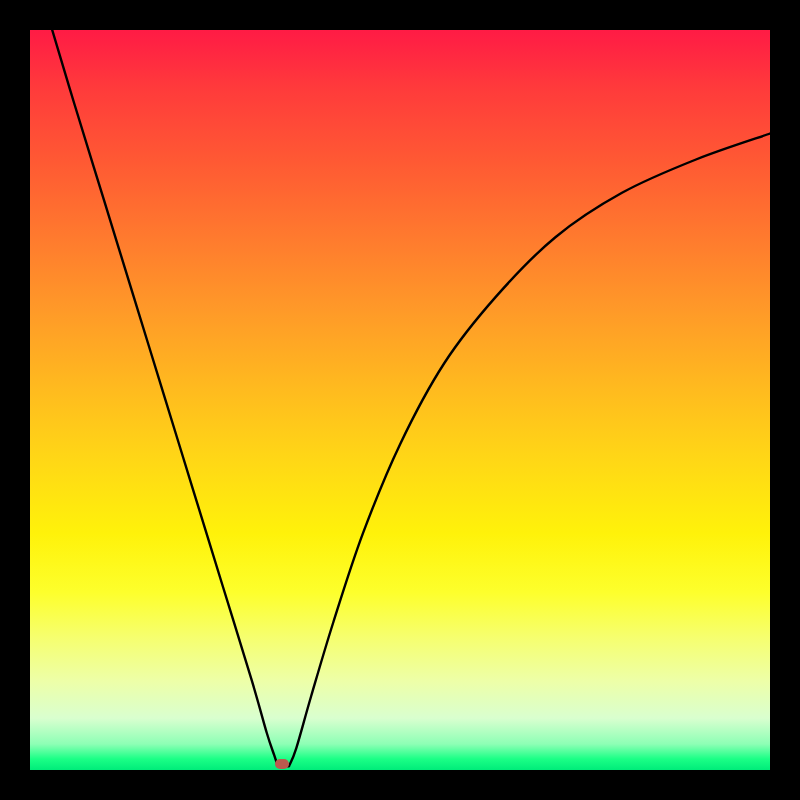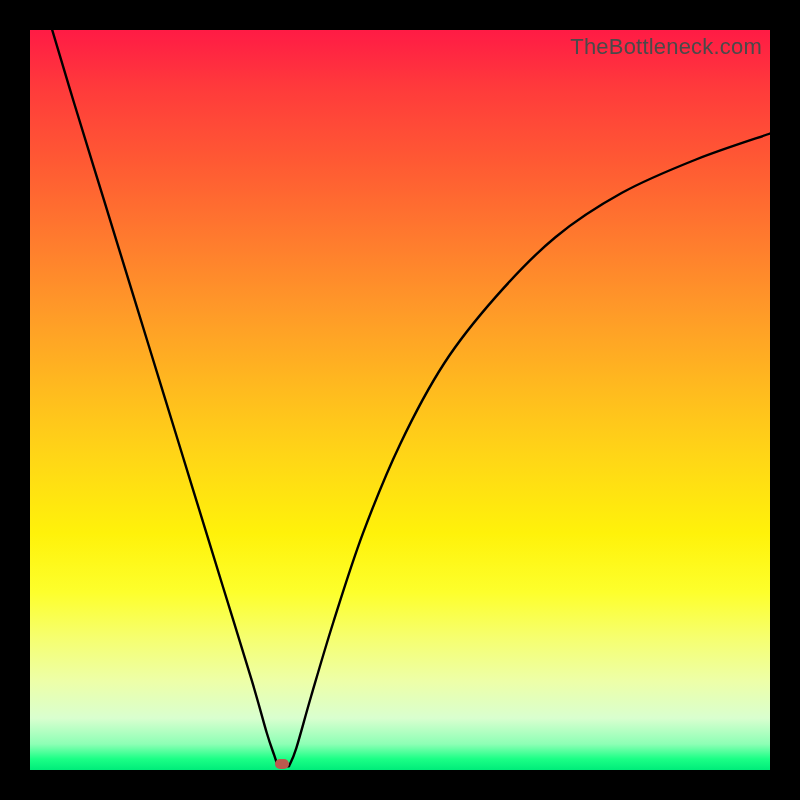--- a/index.html
+++ b/index.html
@@ -68,21 +68,20 @@
     background: #bb5a4e;
     transform: translate(-50%, -50%);
   }
 </style>
 </head>
 <body>
 
 <div class="stage">
   <div class="plot">
 
-    <div class="watermark">TheBottleneck.com</div>
 
     <svg class="curve" viewBox="0 0 740 740" preserveAspectRatio="none">
       <path fill="none" stroke="#000" stroke-width="2.4" stroke-linecap="round" stroke-linejoin="round" d="M 22.20 0.00 C 25.90 12.33, 35.77 45.63, 44.40 74.00 C 53.03 102.37, 64.13 138.13, 74.00 170.20 C 83.87 202.27, 93.73 234.33, 103.60 266.40 C 113.47 298.47, 123.33 330.53, 133.20 362.60 C 143.07 394.67, 152.93 426.73, 162.80 458.80 C 172.67 490.87, 182.53 522.93, 192.40 555.00 C 202.27 587.07, 214.60 626.53, 222.00 651.20 C 229.40 675.87, 233.10 690.67, 236.80 703.00 C 240.50 715.33, 242.35 719.65, 244.20 725.20 C 246.05 730.75, 247.28 734.45, 247.90 736.30 L 259.00 736.30 C 260.23 733.22, 262.70 729.52, 266.40 717.80 C 270.10 706.08, 275.03 686.97, 281.20 666.00 C 287.37 645.03, 294.77 619.13, 303.40 592.00 C 312.03 564.87, 321.90 532.80, 333.00 503.20 C 344.10 473.60, 356.43 442.77, 370.00 414.40 C 383.57 386.03, 398.37 357.67, 414.40 333.00 C 430.43 308.33, 447.70 287.37, 466.20 266.40 C 484.70 245.43, 504.43 224.47, 525.40 207.20 C 546.37 189.93, 568.57 175.75, 592.00 162.80 C 615.43 149.85, 641.33 139.37, 666.00 129.50 C 690.67 119.63, 727.67 107.92, 740.00 103.60"></path>
     </svg>
 
     <div class="marker" style="left:251.6px; top:734.1px; background:#bb5a4e;"></div>
 
   </div>
 </div>
 

